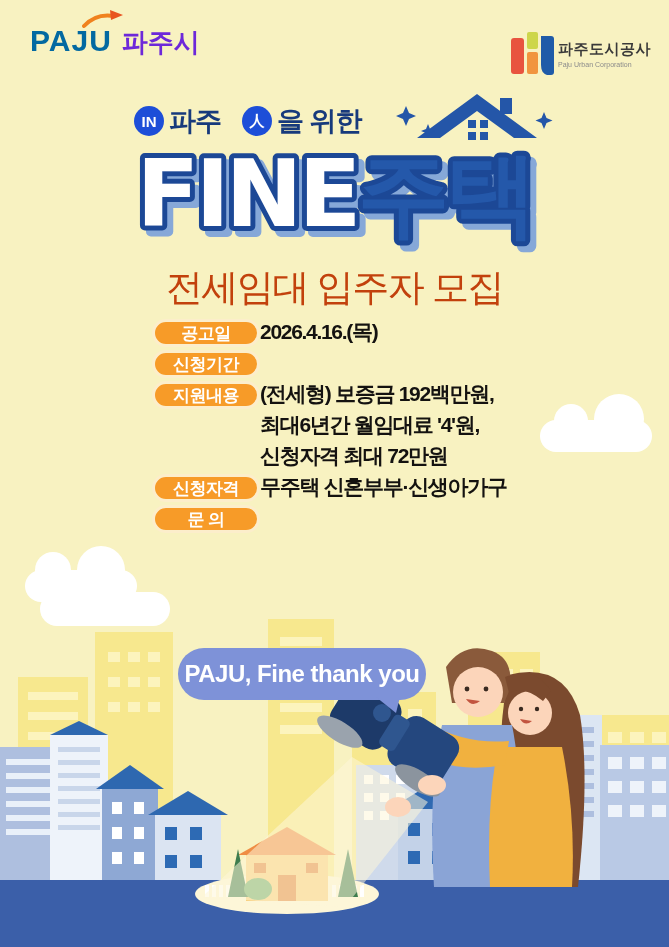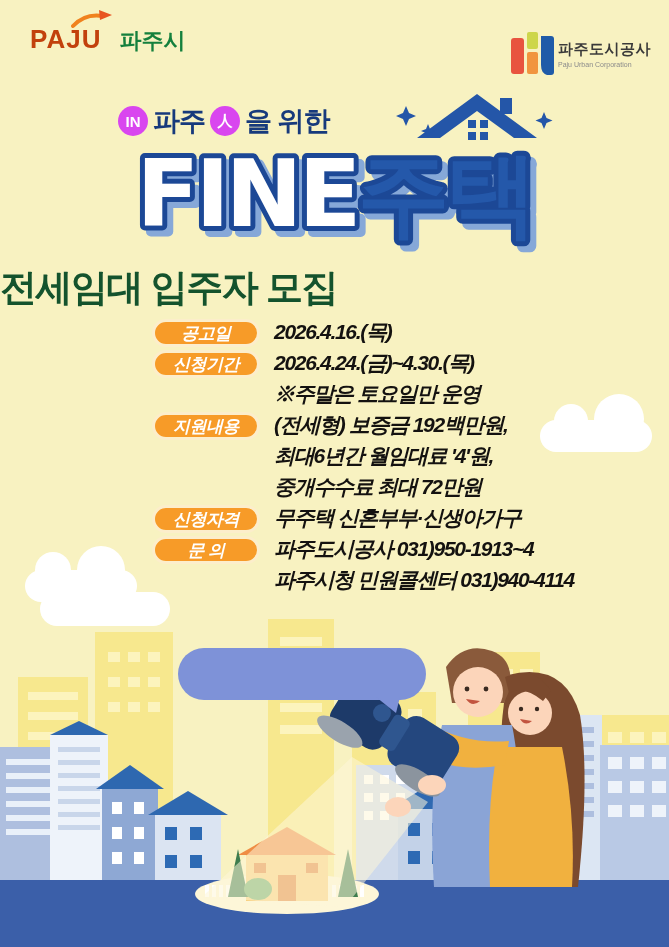--- a/index.html
+++ b/index.html
@@ -6,50 +6,50 @@
   html,body { background:#e8e8e8; }
   body { font-family:"Liberation Sans", sans-serif; }
 
   .poster{
     position:relative; width:669px; height:947px; margin:0 auto;
     background:#f8f2c1; overflow:hidden;
   }
 
   
   .logo-paju{ position:absolute; left:30px; top:26px; display:flex; align-items:flex-end; gap:10px; }
-  .paju-wordmark{ position:relative; color:#c2410c; font-weight:900; font-size:26px; letter-spacing:1px; line-height:1; }
+  .paju-wordmark{ position:relative; color:#0369a1; font-weight:900; font-size:30px; letter-spacing:1px; line-height:1; }
   .paju-swoosh{ position:absolute; right:-12px; top:-17px; }
-  .paju-cityname{ color:#15803d; font-weight:800; font-size:22px; line-height:1.05;margin-left:8px; }
+  .paju-cityname{ color:#6d28d9; font-weight:800; font-size:26px; line-height:1.05; }
 
   .logo-puc{ position:absolute; right:18px; top:30px; display:flex; align-items:center; gap:1px; }
   .puc-text .ko{ font-size:15px; font-weight:800; color:#3a3a3a; letter-spacing:0.5px; }
   .puc-text .en{ font-size:7px; color:#8b8b8b; margin-top:2px; }
 
   
   .tagline{
     position:absolute; left:118px; top:103px; display:flex; align-items:center; gap:5px;
     color:#173a7c; font-weight:800; font-size:27px; letter-spacing:-1px; white-space:nowrap;
   }
   .tagline .badge{
     display:inline-flex; align-items:center; justify-content:center;
-    width:30px; height:30px; border-radius:50%; background:#d946ef; color:#fff;
-    font-size:15px; font-weight:800; letter-spacing:0;
+    width:30px; height:30px; border-radius:50%; background:#1d4ed8; color:#fff;
+    font-size:15px; font-weight:800; letter-spacing:0;margin-left:16px;
   }
   .house-icon{ position:absolute; left:392px; top:86px; }
 
   .main-title{ position:absolute; left:50%; top:130px; transform:translateX(-50%); }
 
   .headline{
-    position:absolute; left:0; top:263px; width:100%; 
-    font-size:37px; font-weight:700; color:#14532d; letter-spacing:-1.5px;
+    position:absolute; left:0; top:263px; width:100%; text-align:center;
+    font-size:37px; font-weight:400; color:#c2410c; letter-spacing:-1.5px;
   }
 
   
   .info-rows{ position:absolute; left:152px; top:316px; width:480px; }
-  .info-row{ display:grid; grid-template-columns:108px 1fr; column-gap:14px; align-items:start;font-style:italic; }
+  .info-row{ display:grid; grid-template-columns:108px 1fr; align-items:start; }
   .info-pill{
     margin-top:3px; height:28px; border-radius:16px; background:#f79b28;
     border:3px solid #fceecb; color:#fff; font-weight:800; font-size:17px;
     display:flex; align-items:center; justify-content:center; letter-spacing:-0.5px;
   }
   .info-lines{ color:#141210; font-weight:800; font-size:21px; letter-spacing:-1.3px; }
   .info-line{ line-height:31px; white-space:nowrap; }
 
   
   .cloud{ position:absolute; background:#ffffff; border-radius:999px; }
@@ -142,45 +142,37 @@
 
   <div class="info-rows">
       <div class="info-row">
         <div class="info-pill">공고일</div>
         <div class="info-lines">
           <div class="info-line">2026.4.16.(목)</div>
         </div>
       </div>
       <div class="info-row">
         <div class="info-pill">신청기간</div>
-        <div class="info-lines">
-          <div class="info-line">2026.4.24.(금)~4.30.(목)</div>
-          <div class="info-line">※주말은 토요일만 운영</div>
-        </div>
       </div>
       <div class="info-row">
         <div class="info-pill">지원내용</div>
         <div class="info-lines">
           <div class="info-line">(전세형) 보증금 192백만원,</div>
           <div class="info-line">최대6년간 월임대료 '4'원,</div>
-          <div class="info-line">중개수수료 최대 72만원</div>
+          <div class="info-line">신청자격 최대 72만원</div>
         </div>
       </div>
       <div class="info-row">
         <div class="info-pill">신청자격</div>
         <div class="info-lines">
           <div class="info-line">무주택 신혼부부·신생아가구</div>
         </div>
       </div>
       <div class="info-row">
         <div class="info-pill">문 의</div>
-        <div class="info-lines">
-          <div class="info-line">파주도시공사 031)950-1913~4</div>
-          <div class="info-line">파주시청 민원콜센터 031)940-4114</div>
-        </div>
       </div>
     </div>
 
   <div class="cloud c1"></div>
   <div class="cloud c2"></div>
   <div class="cloud c3"></div>
 
   <svg class="illustration" viewBox="0 0 669 350">
 
     <g fill="#f7e88e">
@@ -385,16 +377,17 @@
         </g>
         <circle cx="382" cy="116" r="9" fill="#2f568f"></circle>
       </g>
 
       <ellipse cx="432" cy="188" rx="14" ry="10" fill="#fcd5ba"></ellipse>
       <ellipse cx="398" cy="210" rx="13" ry="10" fill="#fcd5ba"></ellipse>
     </g>
   </svg>
 
   <div class="speech-bubble">
+    <span>PAJU, Fine thank you</span>
     <span class="tail"></span>
   </div>
 
 </div>
 
 </body></html>

